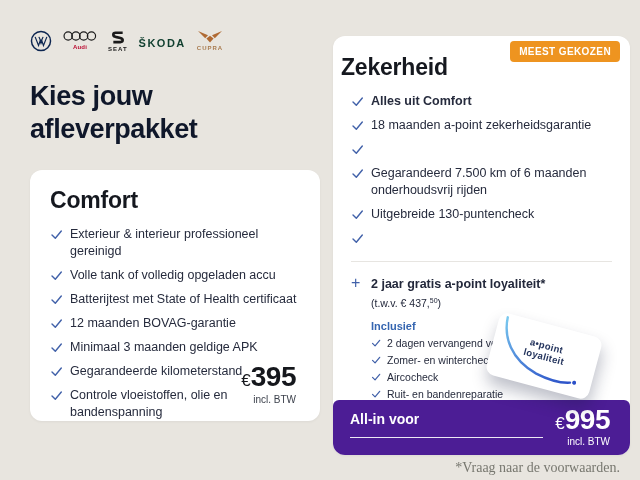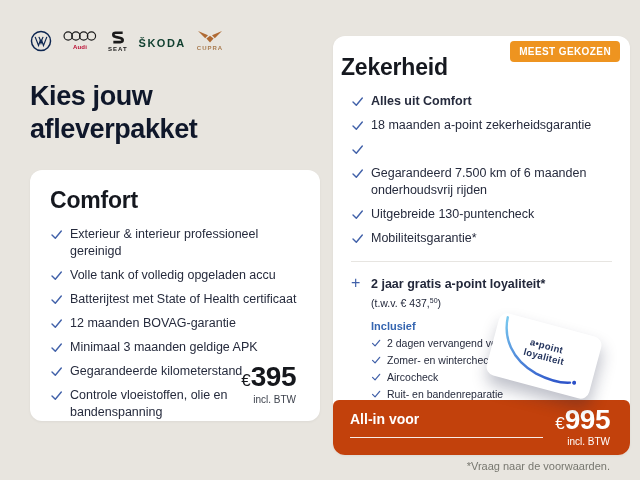--- a/index.html
+++ b/index.html
@@ -67,31 +67,31 @@
   
   .loyalty{position:absolute;left:158px;top:288px;width:106px;height:64px;
            background:#ffffff;border-radius:9px;transform:rotate(15deg);
            box-shadow:3px 9px 16px rgba(20,30,60,0.28);z-index:3;overflow:hidden;}
   .loyalty svg{position:absolute;left:0;top:0;}
   .loyalty-text{position:absolute;left:0;right:0;top:16px;text-align:center;
                 font-size:9.5px;font-weight:bold;color:#25355e;line-height:11px;
                 letter-spacing:0.3px;}
 
   
-  .zfooter{position:absolute;left:0;right:0;bottom:0;height:55px;background:#c2410c;
+  .zfooter{position:absolute;left:0;right:0;bottom:0;height:55px;background:#4c1d95;
            border-radius:6px 6px 12px 12px;z-index:2;}
   .allin{position:absolute;left:17px;top:11px;color:#ffffff;font-size:14px;font-weight:bold;}
   .allin-rule{position:absolute;left:17px;top:37px;width:193px;height:0;
               border-top:1.5px solid rgba(255,255,255,0.9);}
   .zprice{position:absolute;right:20px;top:4px;text-align:right;color:#ffffff;}
   .zprice .price-cur{font-size:17px;}
   .zprice .price-amt{font-size:28px;font-weight:bold;letter-spacing:-0.5px;}
   .zprice .price-vat{color:#ffffff;font-size:10px;margin-top:0;}
 
-  .footnote{position:absolute;right:30px;top:460px;font-size:11px;color:#77776f;}
+  .footnote{position:absolute;right:20px;top:460px;font-size:14px;color:#77776f;font-family:Liberation Serif, serif;}
 </style>
 </head>
 <body>
 
 <div class="stage">
 
   <div class="brands">
     <div class="brand">
       <svg width="22" height="22" viewBox="0 0 24 24">
         <circle cx="12" cy="12" r="10.4" fill="none" stroke="#0c2550" stroke-width="1.6"></circle>
@@ -240,21 +240,20 @@
             </svg>
           </span>
         <span class="txt">Uitgebreide 130-puntencheck</span>
       </li>
       <li>
         <span class="chk">
             <svg width="13" height="13" viewBox="0 0 13 13">
               <path d="M2 7 L5.3 10.3 L11.3 3" fill="none" stroke="#4161a9" stroke-width="1.4" stroke-linecap="round" stroke-linejoin="round"></path>
             </svg>
           </span>
-        <span class="txt">Mobiliteitsgarantie*</span>
       </li>
     </ul>
 
     <hr class="divider">
 
     <div class="addon">
       <span class="plus">+</span>
       <span>
         <span class="addon-label">2 jaar gratis a-point loyaliteit*</span>
         <span class="addon-worth"><span>(t.w.v. € 437,</span><sup>50</sup><span>)</span></span>

